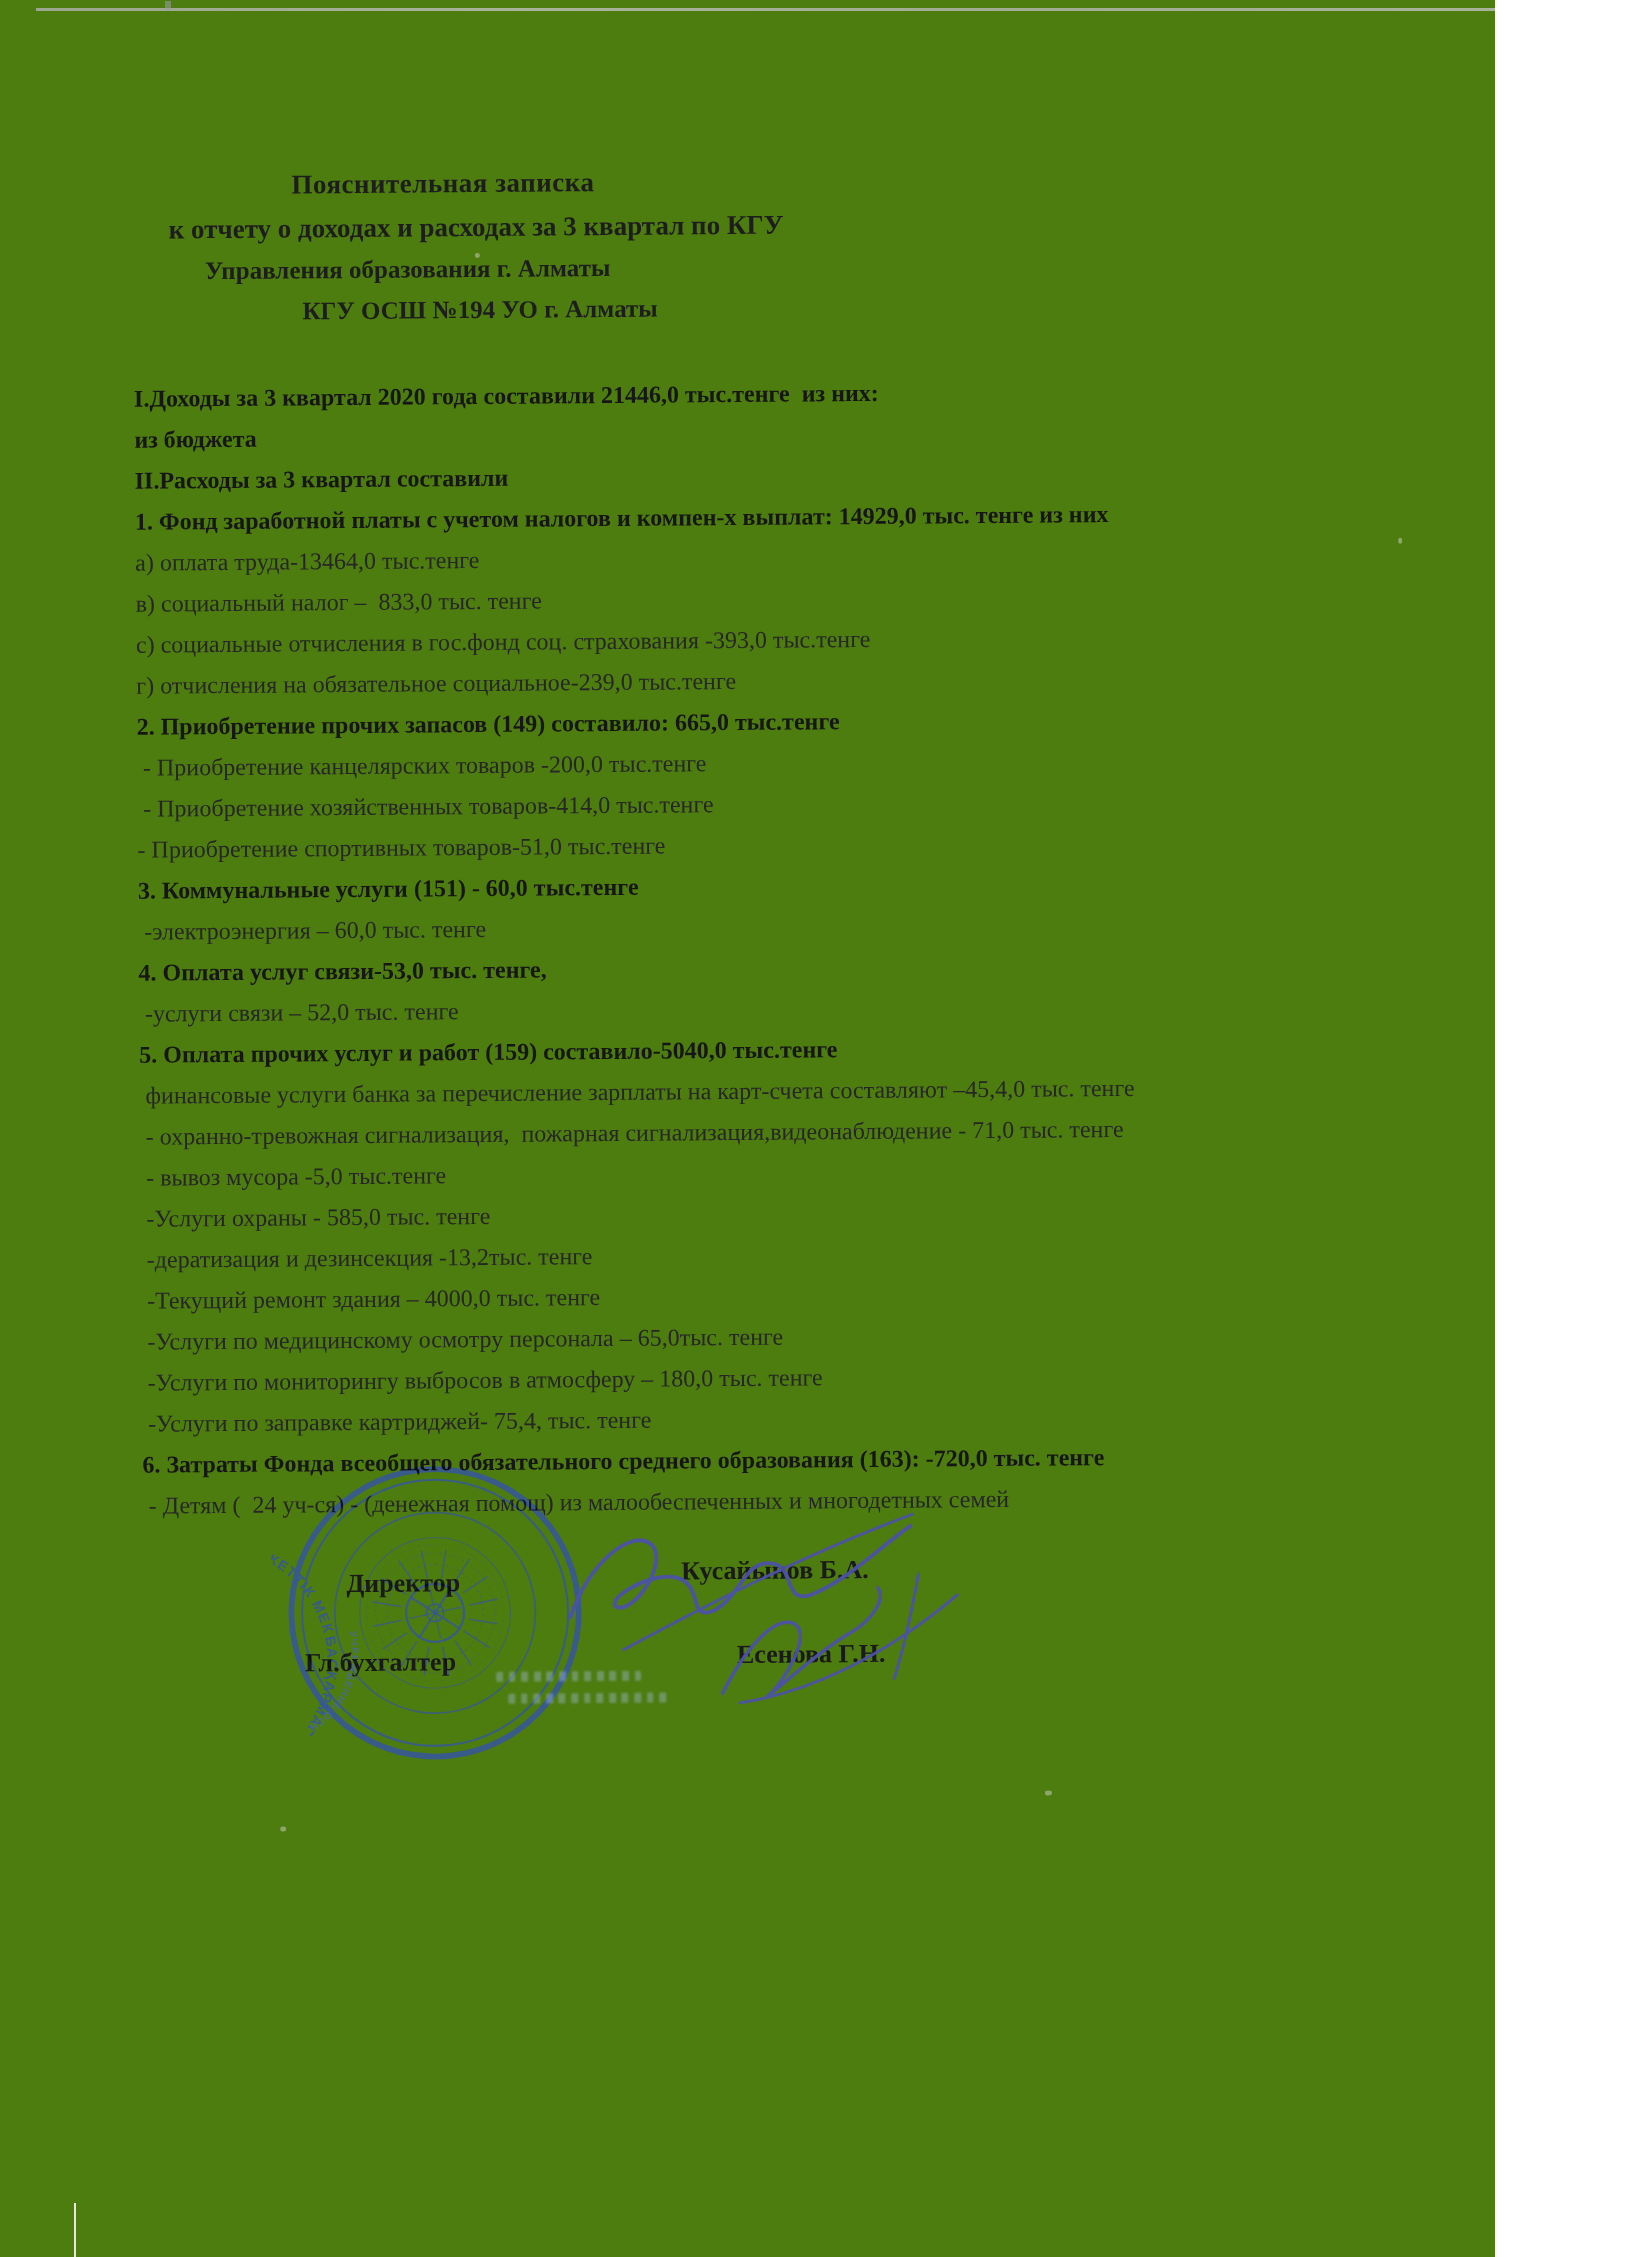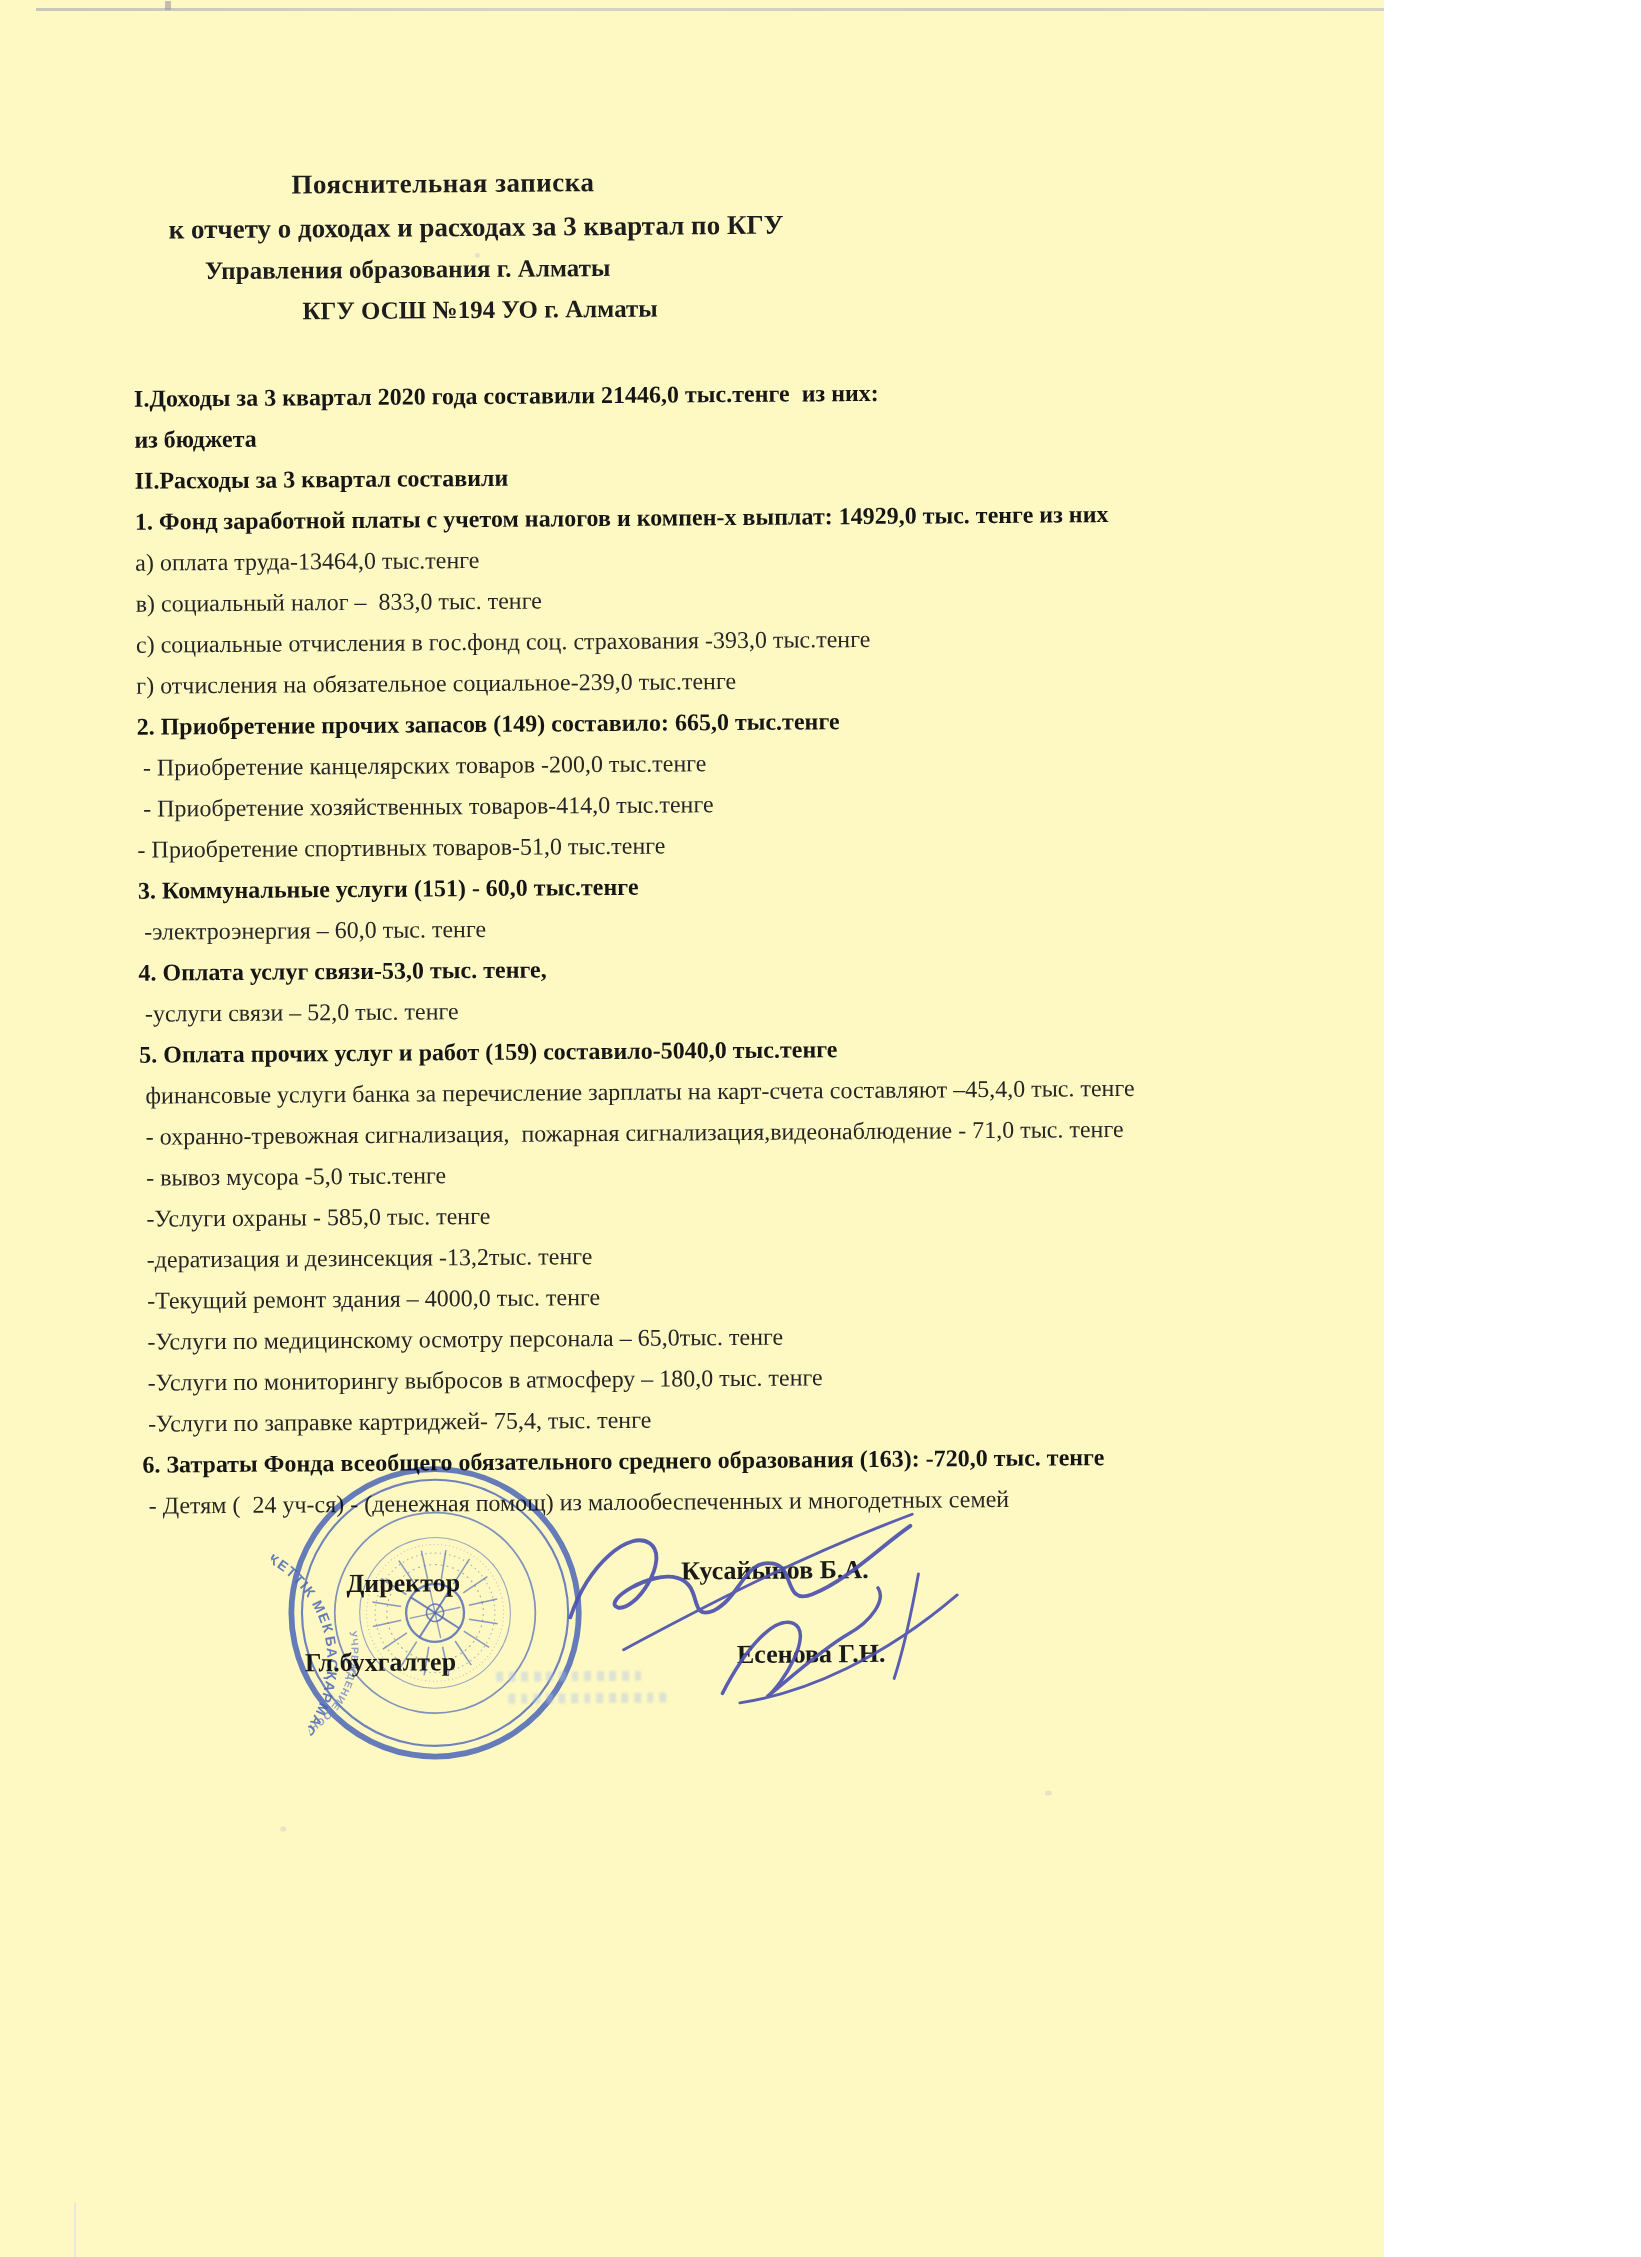--- a/index.html
+++ b/index.html
@@ -1,19 +1,19 @@
 <!DOCTYPE html>
 <html><head>
 <meta charset="utf-8">
 <style>
   html,body{margin:0;padding:0;background:#ffffff;}
   .page{
     position:relative;
-    width:1384px;height:2257px;
-    background:#fef9c3;
+    width:1495px;height:2257px;
+    background:#4d7c0f;
     overflow:hidden;
     font-family:"Liberation Serif", serif;
     color:#222;
   }
   .skew{
     position:absolute;left:0;top:0;width:1641px;height:2257px;
     transform:rotate(-0.45deg);
     transform-origin:60% 40%;
   }
   .scan-topline{

